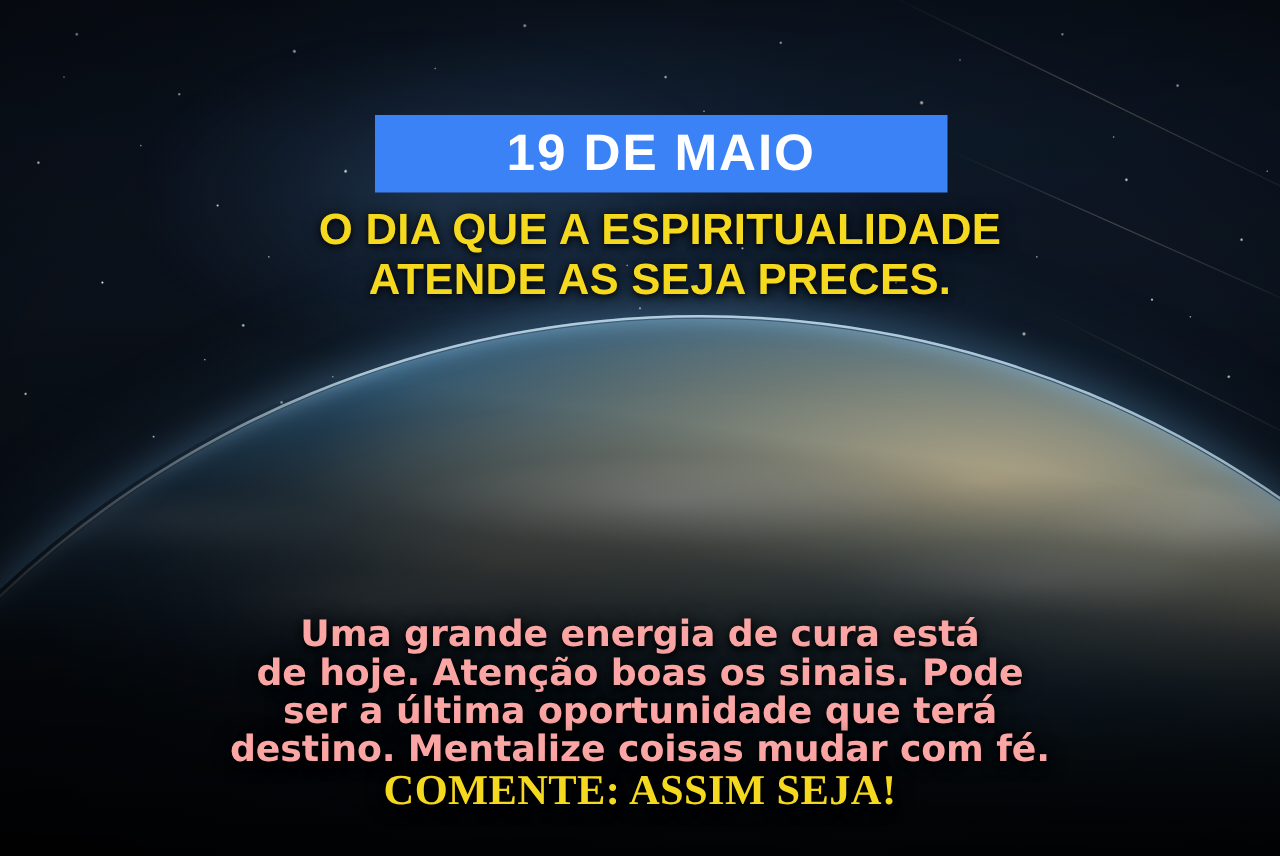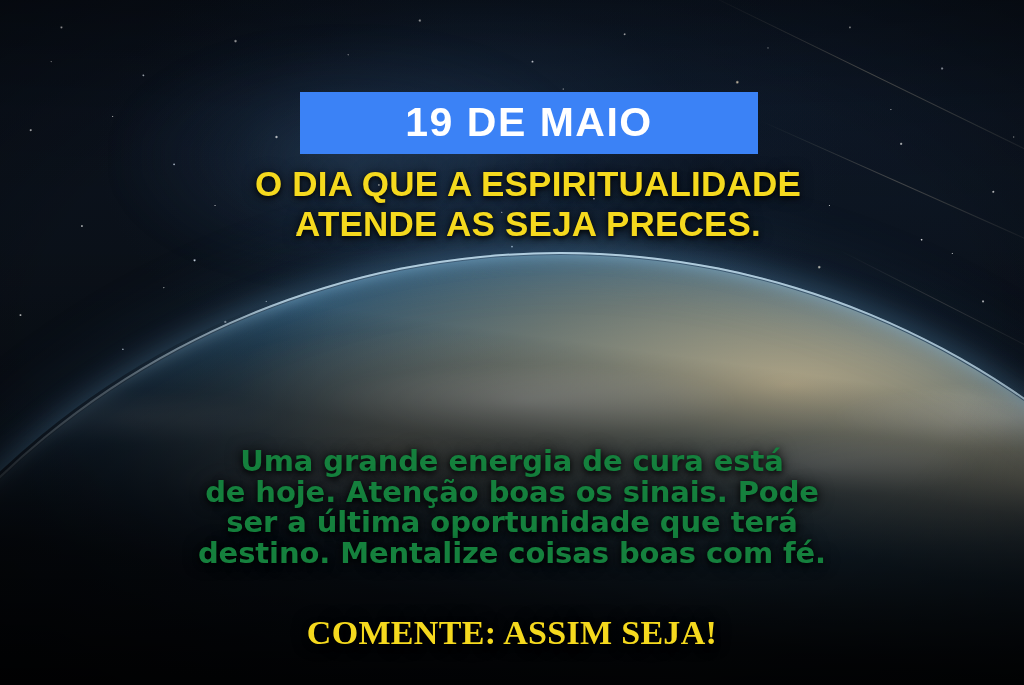--- a/index.html
+++ b/index.html
@@ -263,23 +263,23 @@
 
     <div class="date-banner" style="background: #3b82f6;">
       <span class="date-text" style="color: rgb(255, 255, 255);">19 DE MAIO</span>
     </div>
 
     <div class="headline" style="color: rgb(245, 217, 30);">
       <span class="hl-line">O DIA QUE A ESPIRITUALIDADE</span>
       <span class="hl-line">ATENDE AS SEJA PRECES.</span>
     </div>
 
-    <div class="body-copy" style="color: #15803d;">
+    <div class="body-copy" style="color: #fca5a5; margin-top: 46px;">
       <span class="bc-line">Uma grande energia de cura está</span>
       <span class="bc-line">de hoje. Atenção boas os sinais. Pode</span>
       <span class="bc-line">ser a última oportunidade que terá</span>
-      <span class="bc-line">destino. Mentalize coisas boas com fé.</span>
+      <span class="bc-line">destino. Mentalize coisas mudar com fé.</span>
     </div>
 
     <div class="cta" style="color: rgb(245, 217, 30);">COMENTE: ASSIM SEJA!</div>
 
   </div>
 </div>
 
 </body></html>

